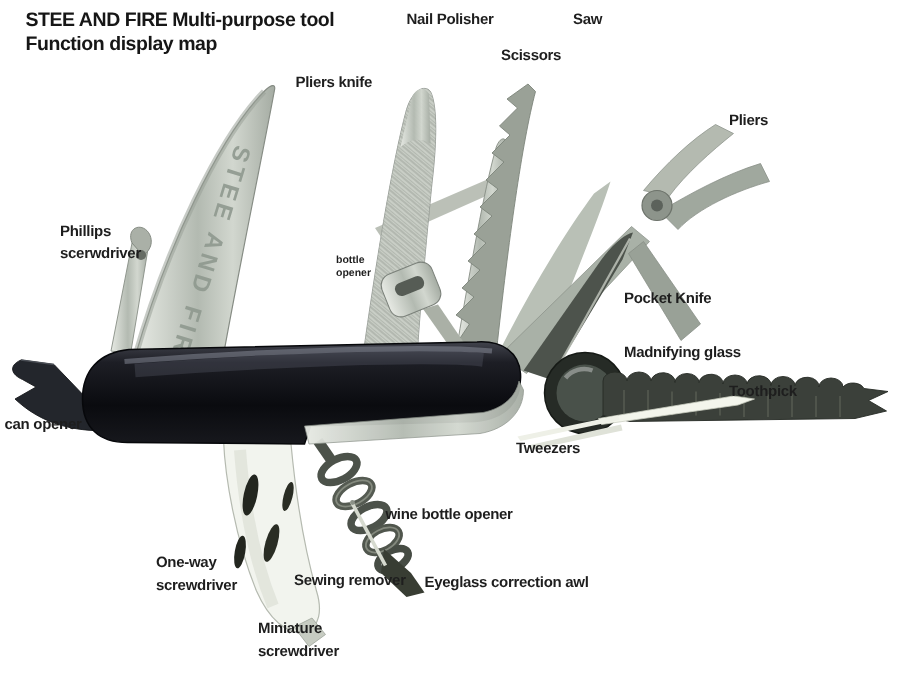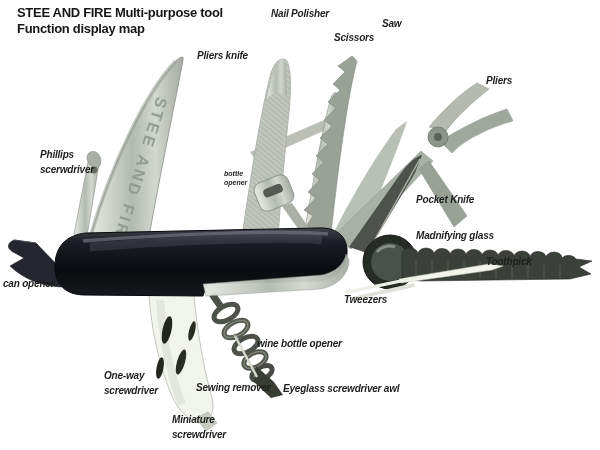--- a/index.html
+++ b/index.html
@@ -8,21 +8,21 @@
     font-family:"Liberation Sans", sans-serif; overflow:hidden;
   }
   .illustration { position:absolute; left:0; top:0; }
   .title {
     position:absolute; left:17px; top:5px;
     font-size:13px; font-weight:bold; line-height:1.24;
     color:#161616; letter-spacing:-0.3px; white-space:pre-line;
   }
   .lbl {
     position:absolute; font-size:10px; font-weight:bold; line-height:1.5;
-    color:#1e1e1e; letter-spacing:-0.2px; white-space:pre-line;font-style:italic;
+    color:#1e1e1e; letter-spacing:-0.2px; white-space:pre-line;
   }
   .lbl.sm { font-size:7px; line-height:1.35; letter-spacing:0; }
   svg text.engrave { font-family:"Liberation Sans", sans-serif; font-weight:bold; }
 </style>
 </head>
 <body>
 
 <div class="stage">
 
   <svg class="illustration" width="600" height="450" viewBox="0 0 600 450">
@@ -155,32 +155,32 @@
       <polygon points="415,287 354,300 352,297 414,283" fill="#dfe2d8"></polygon>
     </g>
   </svg>
 
   <div class="title">STEE AND FIRE Multi-purpose tool
 Function display map</div>
 
   <div class="lbl" style="left:197px;top:48px">Pliers knife</div>
   <div class="lbl" style="left:271px;top:6px">Nail Polisher</div>
   <div class="lbl" style="left:334px;top:30px">Scissors</div>
-  <div class="lbl" style="left:382px;top:16px">Saw</div>
+  <div class="lbl" style="left:382px;top:6px">Saw</div>
   <div class="lbl" style="left:486px;top:73px">Pliers</div>
   <div class="lbl" style="left:40px;top:147px">Phillips
 scerwdriver</div>
   <div class="lbl sm" style="left:224px;top:169px">bottle
 opener</div>
   <div class="lbl" style="left:416px;top:192px">Pocket Knife</div>
   <div class="lbl" style="left:416px;top:228px">Madnifying glass</div>
   <div class="lbl" style="left:486px;top:254px">Toothpick</div>
   <div class="lbl" style="left:344px;top:292px">Tweezers</div>
   <div class="lbl" style="left:3px;top:276px">can opener</div>
   <div class="lbl" style="left:104px;top:368px">One-way
 screwdriver</div>
   <div class="lbl" style="left:196px;top:380px">Sewing remover</div>
   <div class="lbl" style="left:257px;top:336px">wine bottle opener</div>
-  <div class="lbl" style="left:283px;top:381px">Eyeglass screwdriver awl</div>
+  <div class="lbl" style="left:283px;top:381px">Eyeglass correction awl</div>
   <div class="lbl" style="left:172px;top:412px">Miniature
 screwdriver</div>
 
 </div>
 
 </body></html>

